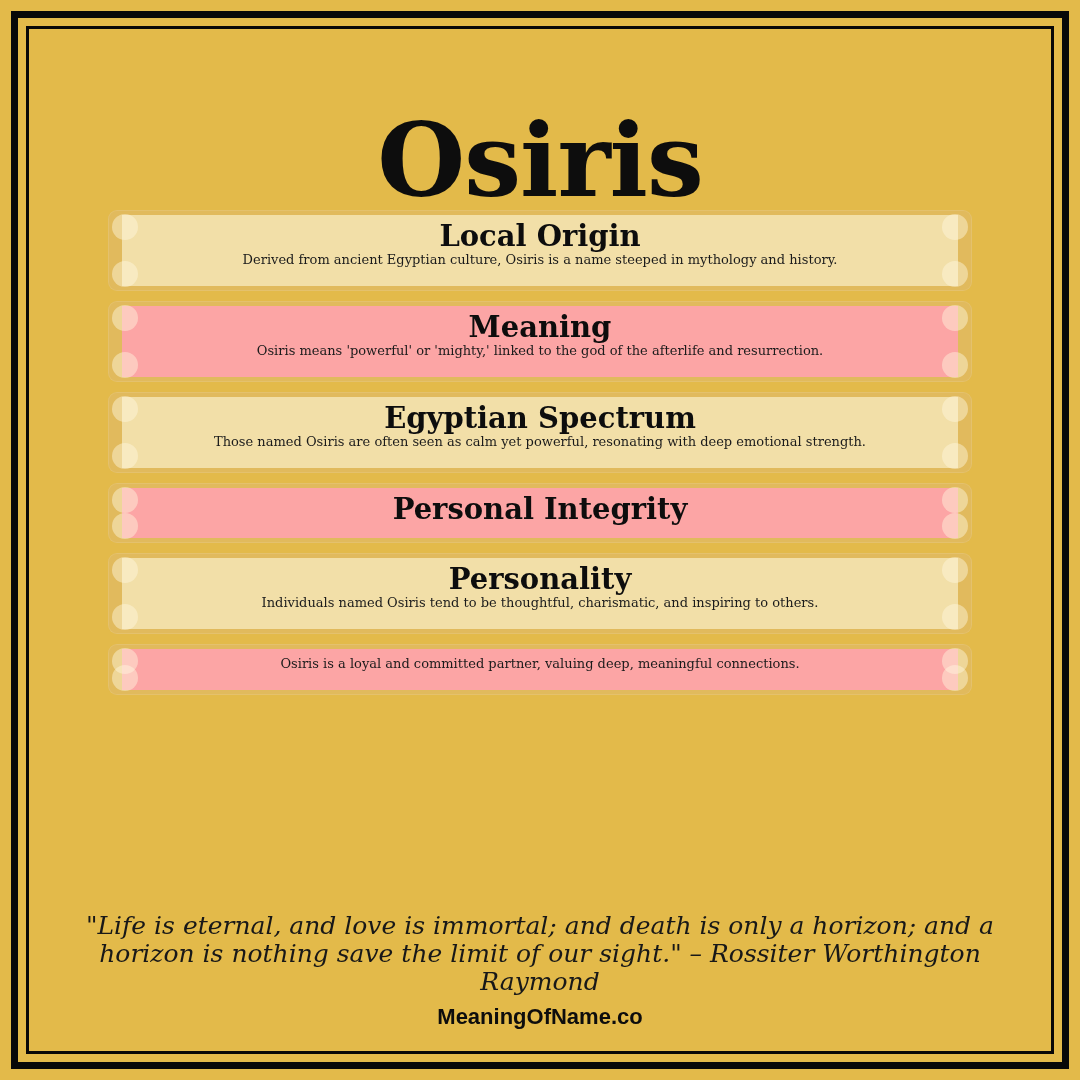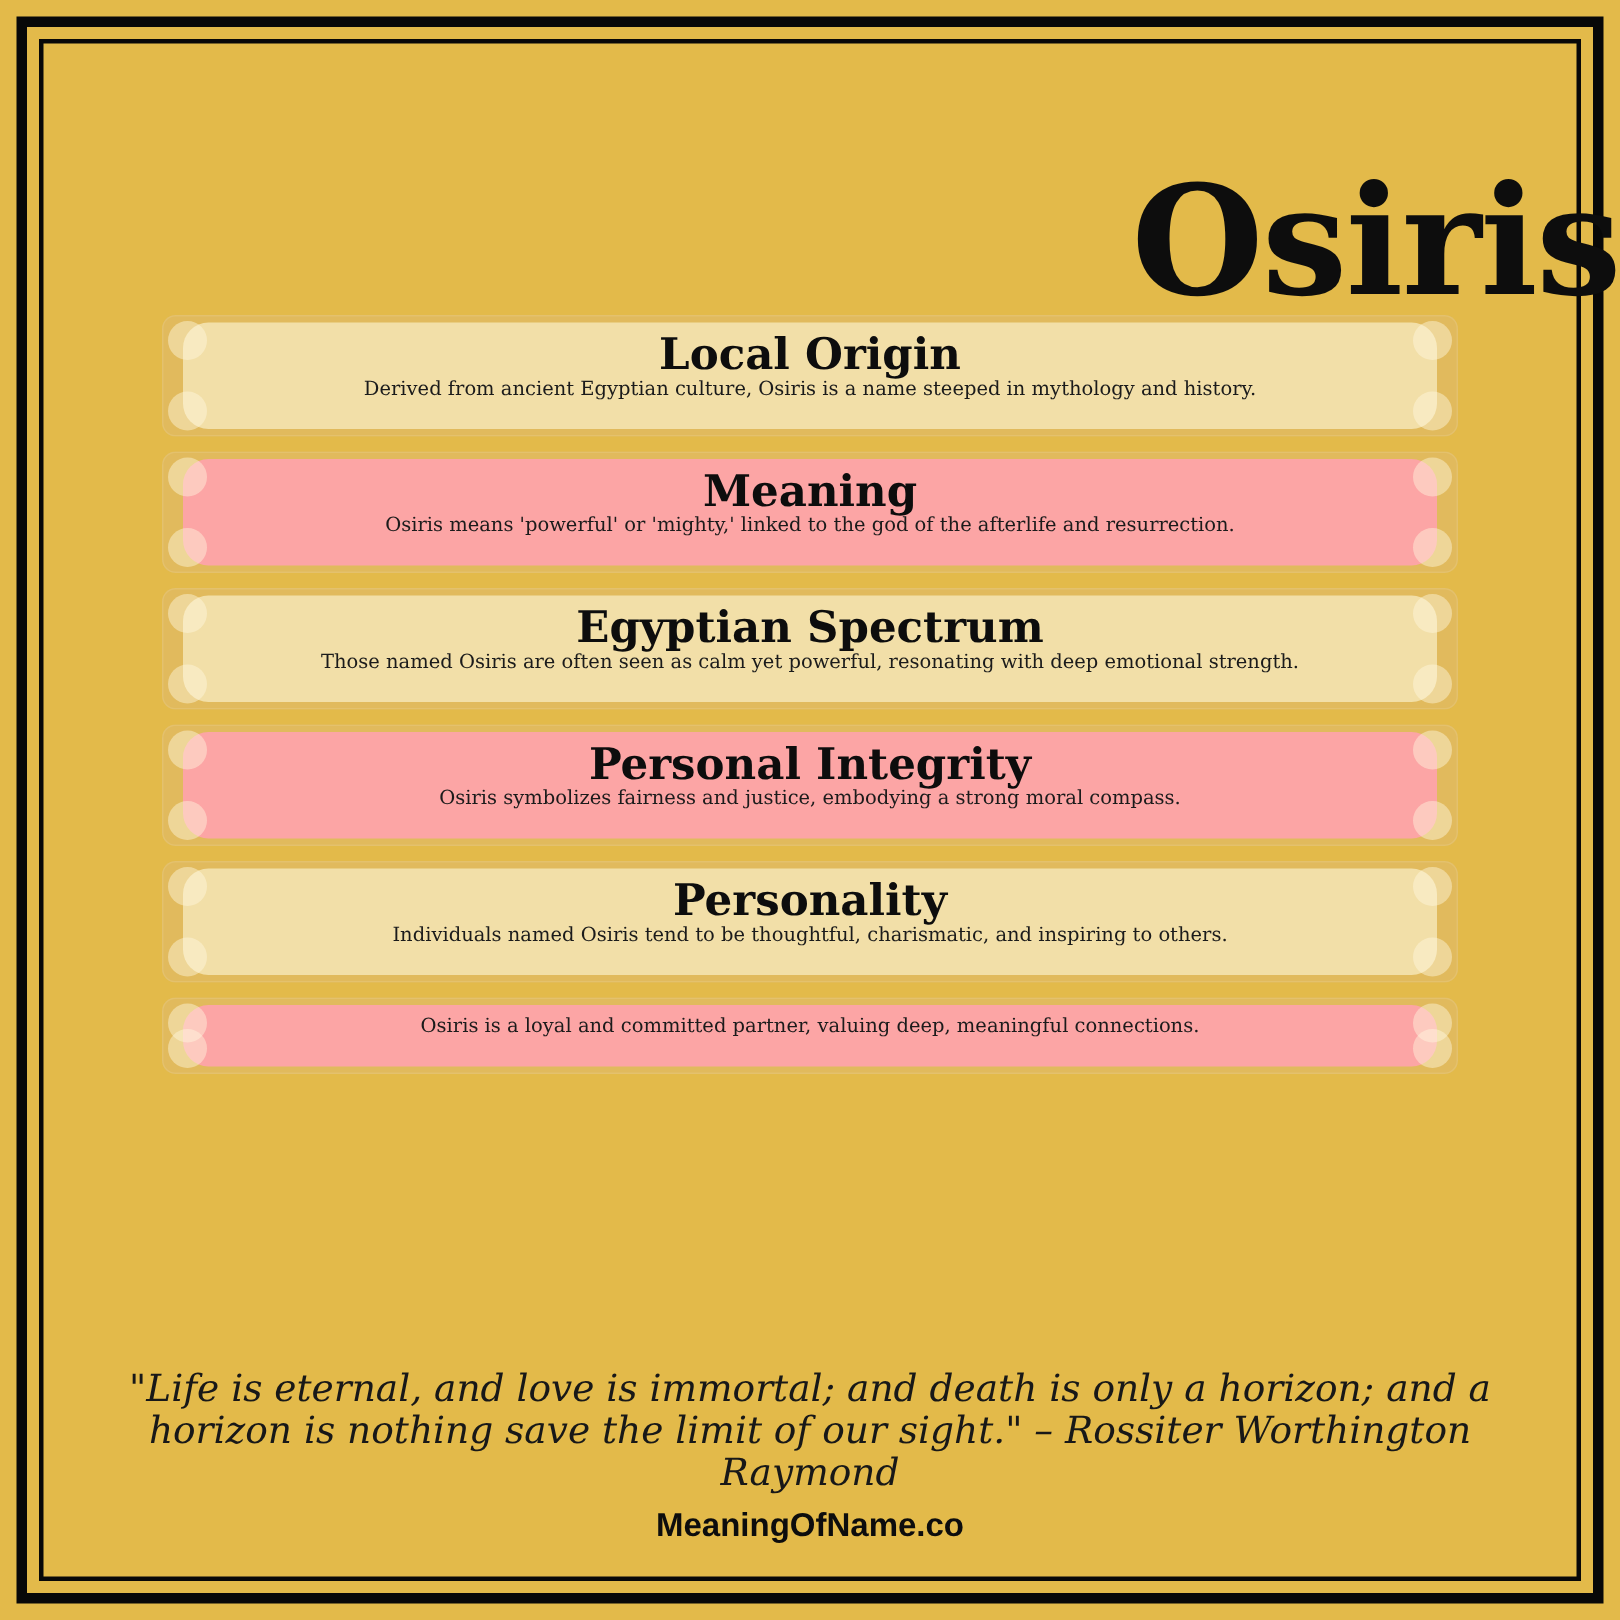--- a/index.html
+++ b/index.html
@@ -35,21 +35,21 @@
     border: 3px solid #080808;
     box-sizing: border-box;
     pointer-events: none;
   }
 
   
   .title {
     position: absolute;
     left: 0; right: 0;
     top: 36px;
-    text-align: right;
+    text-align: center;
     font-family: "DejaVu Serif", "Liberation Serif", serif;
     font-weight: bold;
     font-size: 101px;
     line-height: 1.12;
     letter-spacing: -1px;
     color: #0d0d0d;
   }
 
   
   .cards {
@@ -65,21 +65,21 @@
     margin-bottom: 10px;
     border-radius: 9px;
     box-sizing: border-box;
     padding: 5px 14px;
     background: #e1ba5d;
     box-shadow: inset 0 0 0 1px rgba(255,255,255,0.10);
   }
 
   .card-panel {
     position: relative;
-    border-radius: 17px;
+    border-radius: 0;
     box-sizing: border-box;
     padding: 6px 18px 14px 18px;
     text-align: center;
     z-index: 1;
   }
   .card.variant-light  .card-panel { background: #f2dfa8; }
   .card.variant-gold   .card-panel { background: #fca5a5; }
 
   
   .rivet {
@@ -181,21 +181,20 @@
           <div class="card-body">Those named Osiris are often seen as calm yet powerful, resonating with deep emotional strength.</div>
         </div>
       </div>
       <div class="card variant-gold">
         <span class="rivet tl"></span>
         <span class="rivet tr"></span>
         <span class="rivet bl"></span>
         <span class="rivet br"></span>
         <div class="card-panel">
           <div class="card-title">Personal Integrity</div>
-          <div class="card-body">Osiris symbolizes fairness and justice, embodying a strong moral compass.</div>
         </div>
       </div>
       <div class="card variant-light">
         <span class="rivet tl"></span>
         <span class="rivet tr"></span>
         <span class="rivet bl"></span>
         <span class="rivet br"></span>
         <div class="card-panel">
           <div class="card-title">Personality</div>
           <div class="card-body">Individuals named Osiris tend to be thoughtful, charismatic, and inspiring to others.</div>

